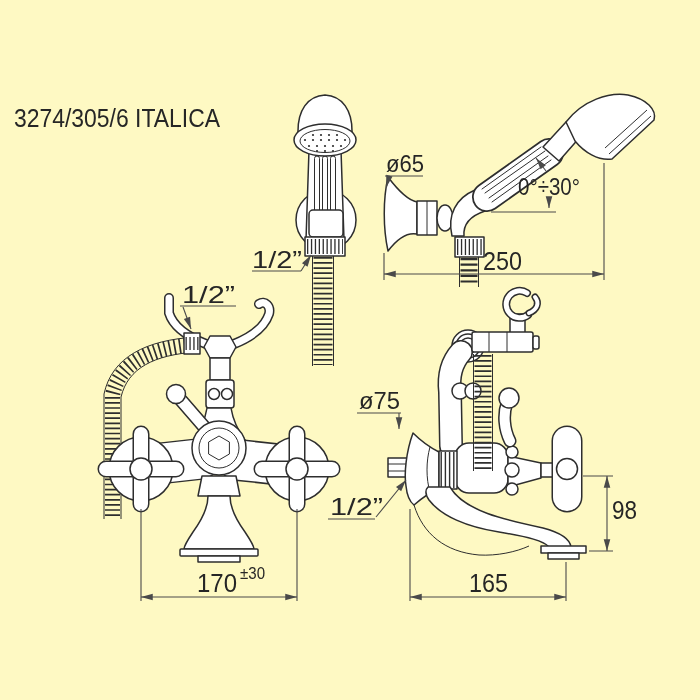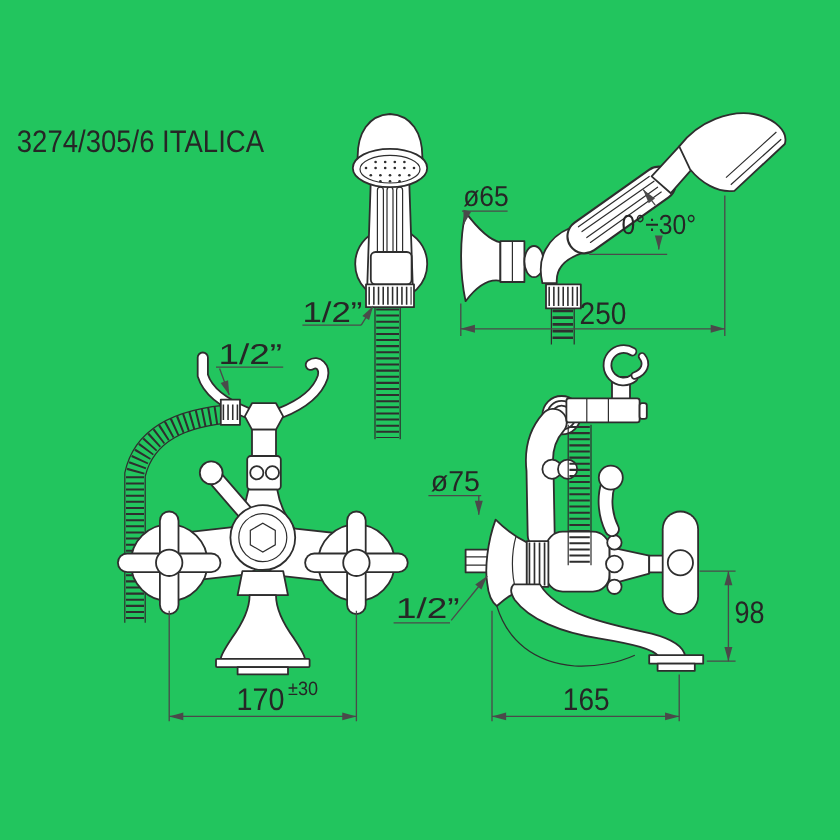--- a/index.html
+++ b/index.html
@@ -1,16 +1,16 @@
 <!DOCTYPE html>
 <html><head>
 <meta charset="utf-8">
 <style>
   html,body{margin:0;padding:0;background:#ffffff;}
-  .stage{position:relative;width:700px;height:700px;background:#22c55e;overflow:hidden;}
+  .stage{position:relative;width:700px;height:700px;background:#fef9c3;overflow:hidden;}
   svg{display:block;}
   .part{fill:#ffffff;stroke:#2e2e2e;stroke-width:1.5;stroke-linejoin:round;}
   .thin{fill:none;stroke:#2e2e2e;stroke-width:1;}
   .dkt{fill:none;stroke:#2e2e2e;}
   .td{stroke:#2e2e2e;fill:none;stroke-linecap:round;}
   .tw{stroke:#ffffff;fill:none;stroke-linecap:round;}
   .dim{fill:none;stroke:#4a4a4a;stroke-width:1.1;}
   .dimt{font-family:"Liberation Sans","DejaVu Sans",sans-serif;fill:#262626;}
 </style>
 </head>

